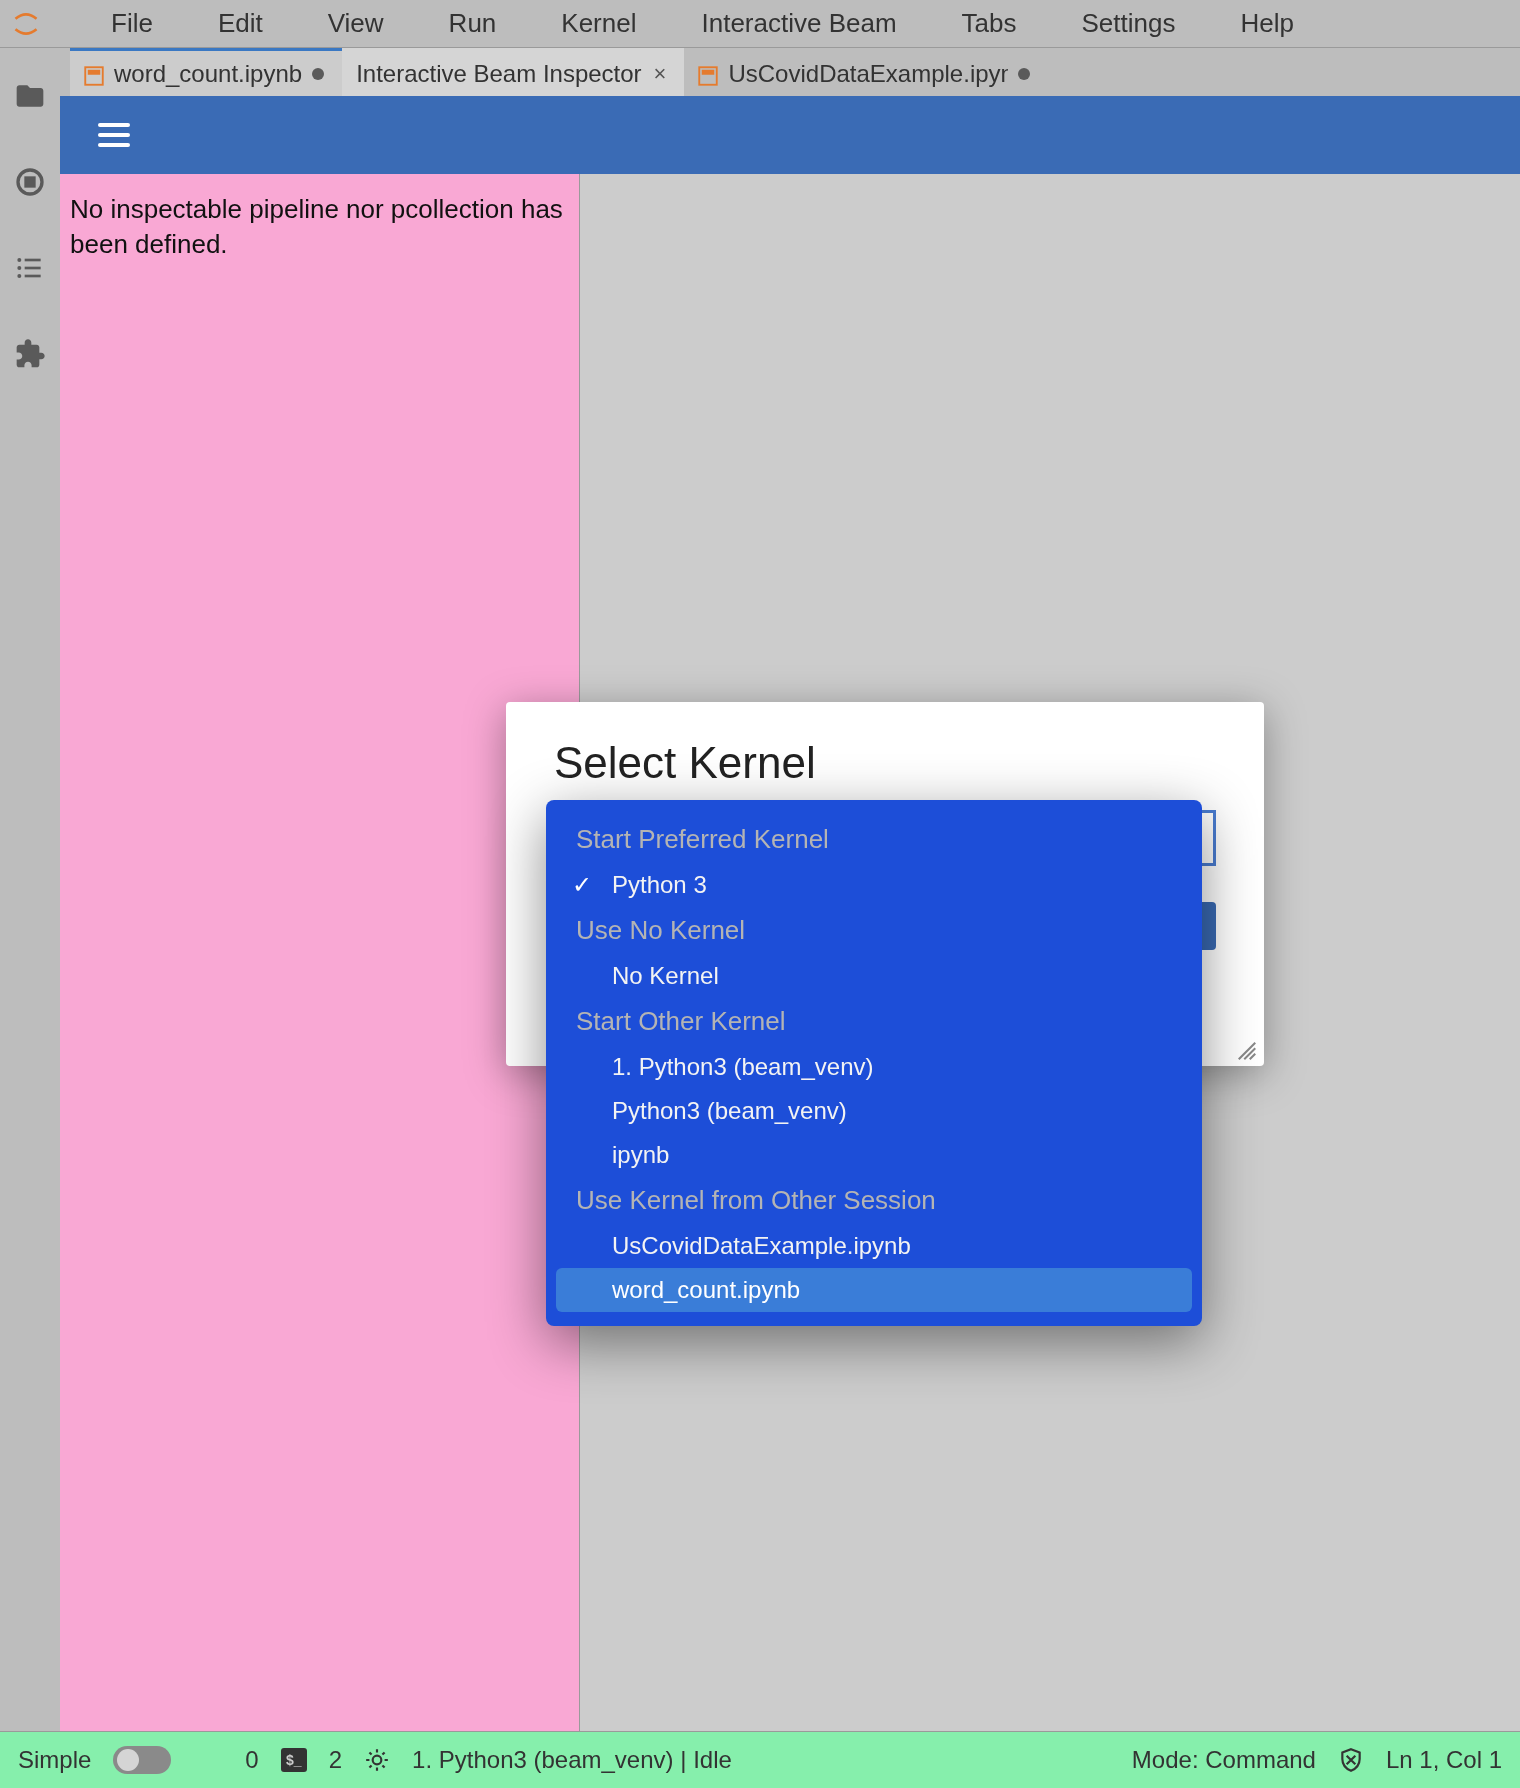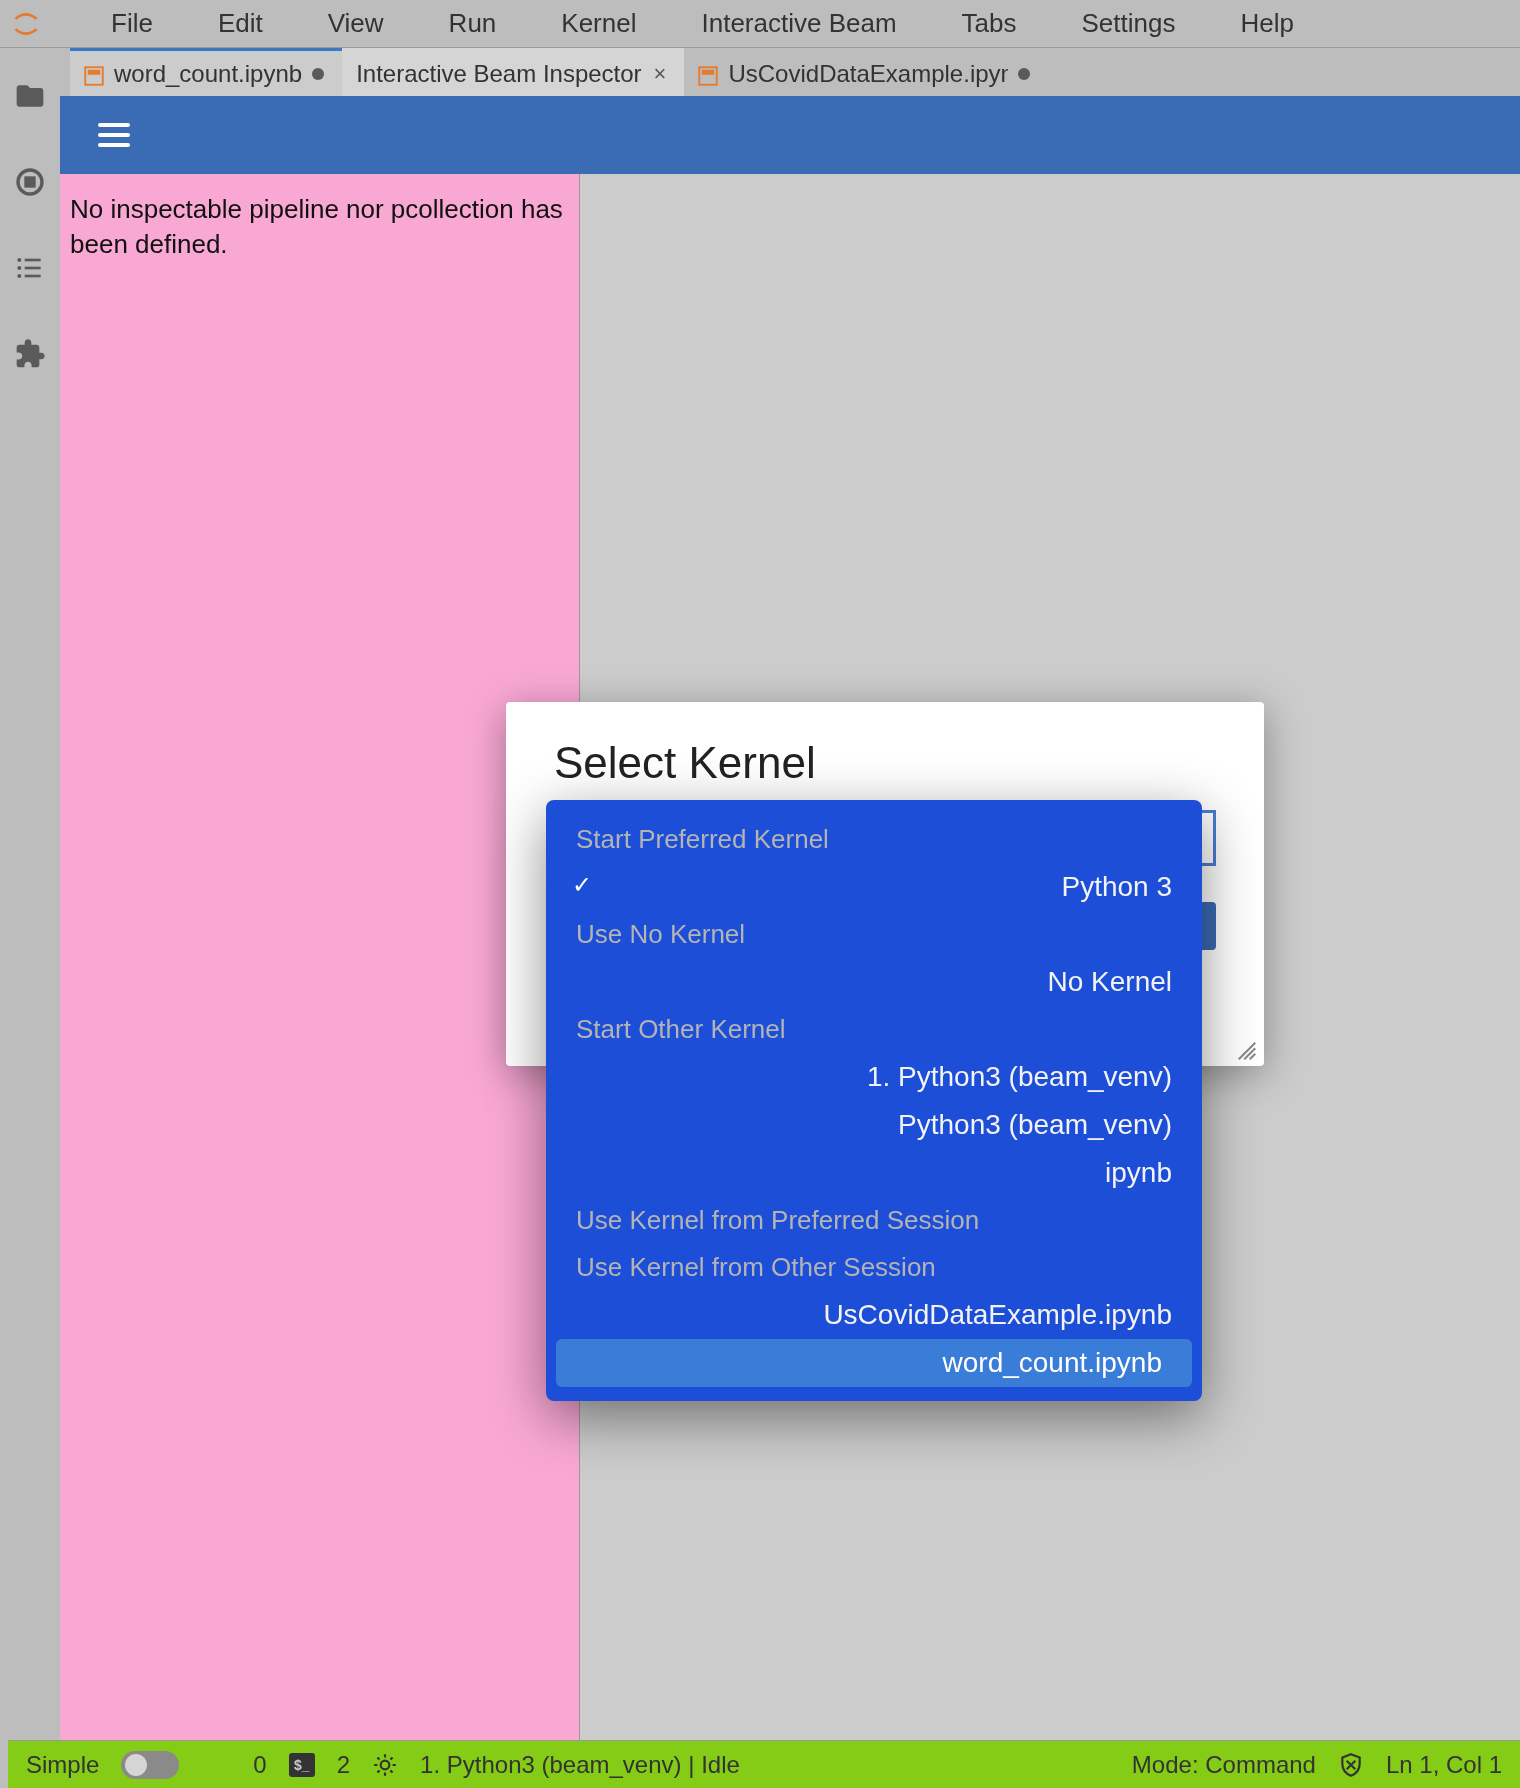--- a/index.html
+++ b/index.html
@@ -201,48 +201,47 @@
       box-shadow: 0 16px 56px rgba(0,0,0,.45);
       padding: 16px 0 14px 0;
       color: #eaeaea;
     }
     .dd-group-label {
       font-size: 26px;
       color: #b4b4b4;
       padding: 8px 30px;
     }
     .dd-item {
-      font-size: 28px;
+      font-size: 24px;
       color: #f3f3f3;
       padding: 8px 30px 8px 66px;
       position: relative;
       cursor: pointer;
-      text-align: right;
     }
     .dd-item.checked::before {
       content: "✓";
       position: absolute;
       left: 26px;
       top: 8px;
       color: #fff;
       font-size: 24px;
     }
     .dd-item.selected {
       background: #3a7dd8;
       color: #fff;
       margin: 0 10px;
       border-radius: 6px;
       padding-left: 56px;
     }
     
     .statusbar {
       position: absolute;
-      bottom: 0; left: 8px; right: 0;
-      height: 48px;
-      background: #84cc16;
+      bottom: 0; left: 0; right: 0;
+      height: 57px;
+      background: #86efac;
       border-top: 1px solid #9a9a9a;
       display: flex;
       align-items: center;
       font-size: 24px;
       color: #333;
       padding: 0 18px;
       gap: 22px;
     }
     .toggle {
       width: 58px; height: 28px;
@@ -388,21 +387,20 @@
   <div class="dd-item checked">Python 3</div>
 
   <div class="dd-group-label">Use No Kernel</div>
   <div class="dd-item">No Kernel</div>
 
   <div class="dd-group-label">Start Other Kernel</div>
   <div class="dd-item">1. Python3 (beam_venv)</div>
   <div class="dd-item">Python3 (beam_venv)</div>
   <div class="dd-item">ipynb</div>
 
-  <div class="dd-group-label">Use Kernel from Preferred Session</div>
 
   <div class="dd-group-label">Use Kernel from Other Session</div>
   <div class="dd-item">UsCovidDataExample.ipynb</div>
   <div class="dd-item selected">word_count.ipynb</div>
 </div>
 
 <div class="statusbar">
   <span>Simple</span>
   <div class="toggle"></div>
   <span style="width:30px"></span>

